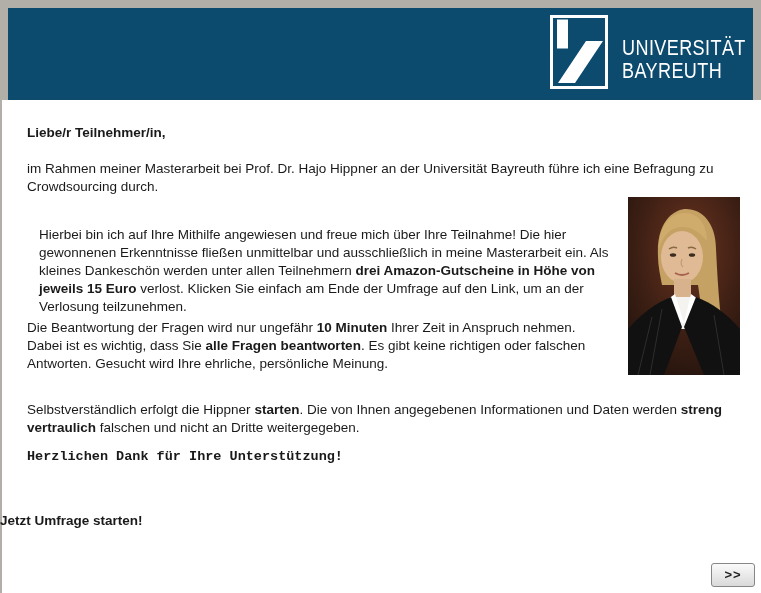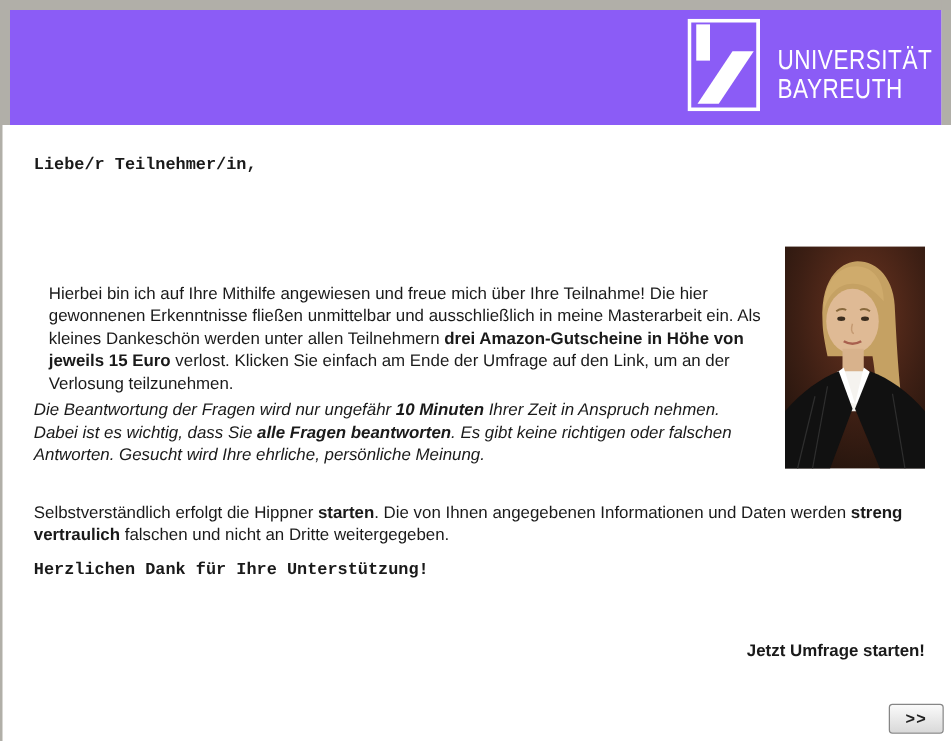--- a/index.html
+++ b/index.html
@@ -9,44 +9,44 @@
     font-family:"Liberation Sans", sans-serif;
     color:#1a1a1a;
   }
   .frame-top{position:absolute;top:0;left:0;width:761px;height:8px;background:#b1afa8;}
   .frame-left-header{position:absolute;top:0;left:0;width:8px;height:100px;background:#b1afa8;}
   .frame-right-header{position:absolute;top:0;right:0;width:8px;height:100px;background:#b1afa8;}
   .frame-left-line{position:absolute;top:100px;left:0;width:2px;height:493px;background:#b1afa8;}
 
   .header{
     position:absolute;top:8px;left:8px;width:745px;height:92px;
-    background:#8b5cf6;
+    background:#0c4a6e;
   }
   .logo{position:absolute;top:7px;left:542px;display:flex;align-items:flex-start;}
   .logo-emblem{width:58px;height:74px;display:block;}
   .logo-text{
     margin-left:14px;margin-top:21px;
     color:#ffffff;font-size:22px;line-height:23px;font-weight:normal;
     letter-spacing:0.5px;
     transform:scaleX(0.82);transform-origin:left top;
     white-space:nowrap;
   }
   .logo-text span{display:block;}
 
   .content{position:absolute;top:100px;left:0;width:761px;height:493px;}
   .content p{margin:0;font-size:13.5px;line-height:18px;}
   .bold{font-weight:bold;}
 
-  .salutation{position:absolute;top:24px;left:27px;font-family:Liberation Mono, monospace;}
+  .salutation{position:absolute;top:24px;left:27px;}
   .intro{position:absolute;top:60px;left:27px;width:690px;}
   .help{position:absolute;top:126px;left:39px;width:575px;}
-  .duration{position:absolute;top:219px;left:27px;width:575px;font-style:italic;}
+  .duration{position:absolute;top:219px;left:27px;width:575px;}
   .privacy{position:absolute;top:301px;left:27px;width:715px;}
   .thanks{position:absolute;top:348px;left:27px;font-family:Liberation Mono, monospace;}
-  .start-prompt{position:absolute;top:412px;left:0;width:740px;text-align:right;}
+  .start-prompt{position:absolute;top:412px;left:0;width:740px;text-align:left;}
 
   .photo{
     position:absolute;top:97px;left:628px;width:112px;height:178px;
     overflow:hidden;
   }
   .photo svg{display:block;}
 
   .button-row{position:absolute;top:463px;right:6px;}
   .next-button{
     width:44px;height:24px;
@@ -79,20 +79,21 @@
       <span>UNIVERSITÄT</span>
       <span>BAYREUTH</span>
     </div>
   </div>
 </div>
 
 <div class="content">
 
   <p class="salutation bold">Liebe/r Teilnehmer/in,</p>
 
+  <p class="intro">im Rahmen meiner Masterarbeit bei Prof. Dr. Hajo Hippner an der Universität Bayreuth führe ich eine Befragung zu Crowdsourcing durch.</p>
 
   <div class="photo">
     <svg width="112" height="178" viewBox="0 0 112 178">
       <defs>
         <radialGradient id="bgGrad" cx="55%" cy="30%" r="85%">
           <stop offset="0%" stop-color="#6b3420"></stop>
           <stop offset="55%" stop-color="#3d1f14"></stop>
           <stop offset="100%" stop-color="#1c110b"></stop>
         </radialGradient>
       </defs>

